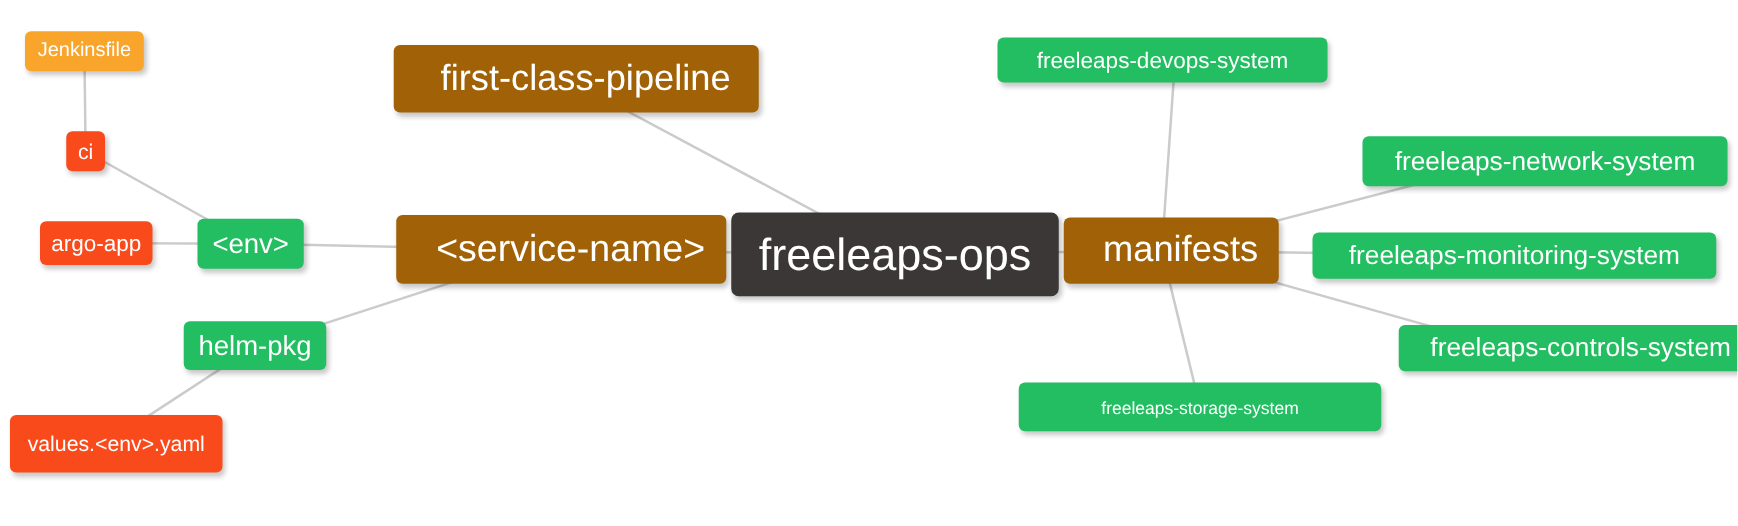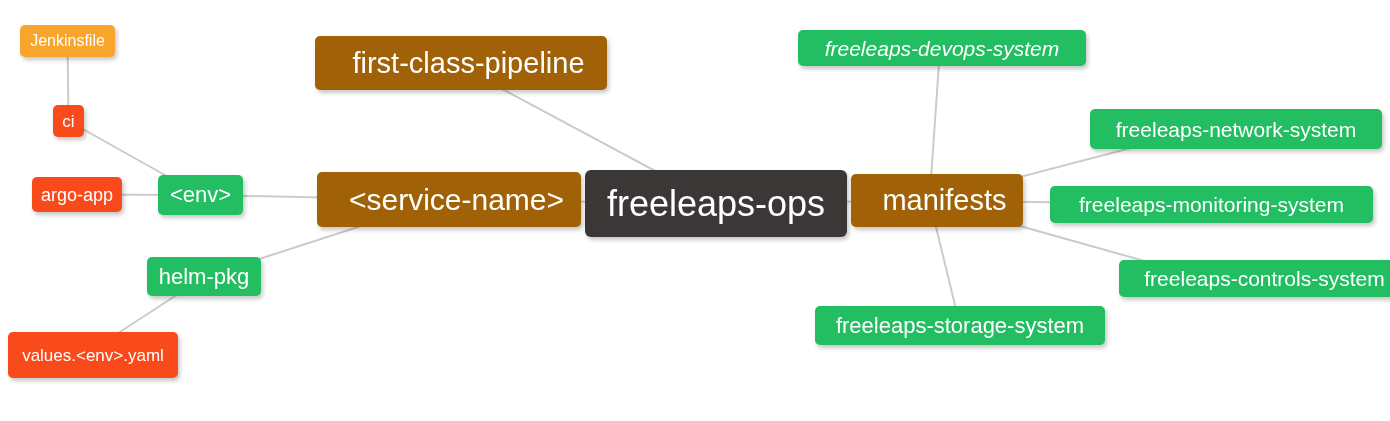--- a/index.html
+++ b/index.html
@@ -47,25 +47,25 @@
   .n-jenkinsfile          { left: 20px;   top: 25px;  width: 95px;  height: 32px; font-size: 16px; }
   .n-ci                   { left: 53px;   top: 105px; width: 31px;  height: 32px; font-size: 17px; }
   .n-argo-app             { left: 32px;   top: 177px; width: 90px;  height: 35px; font-size: 18px; }
   .n-env                  { left: 158px;  top: 175px; width: 85px;  height: 40px; font-size: 22px; }
   .n-helm-pkg             { left: 147px;  top: 257px; width: 114px; height: 39px; font-size: 22px; }
   .n-values-env-yaml      { left: 8px;    top: 332px; width: 170px; height: 46px; font-size: 17px; }
   .n-first-class-pipeline { left: 315px;  top: 36px;  width: 277px; height: 54px; font-size: 29px; }
   .n-service-name         { left: 317px;  top: 172px; width: 249px; height: 55px; font-size: 30px; }
   .n-freeleaps-ops        { left: 585px;  top: 170px; width: 262px; height: 67px; font-size: 36px; border-radius: 6px; }
   .n-manifests            { left: 851px;  top: 174px; width: 157px; height: 53px; font-size: 29px; }
-  .n-devops-system        { left: 798px;  top: 30px;  width: 288px; height: 36px; font-size: 21px; font-style: italic; }
+  .n-devops-system        { left: 798px;  top: 30px;  width: 264px; height: 36px; font-size: 18px; }
   .n-network-system       { left: 1056px; top: 109px; width: 292px; height: 40px; font-size: 21px; margin-left: 34px; }
   .n-monitoring-system    { left: 1050px; top: 186px; width: 323px; height: 37px; font-size: 21px; }
   .n-controls-system      { left: 1119px; top: 260px; width: 291px; height: 37px; font-size: 21px; }
-  .n-storage-system       { left: 815px;  top: 306px; width: 290px; height: 39px; font-size: 22px; }
+  .n-storage-system       { left: 815px;  top: 306px; width: 290px; height: 39px; font-size: 14px; }
 </style>
 </head>
 <body>
 
 <div id="canvas">
 
   <svg id="edges" width="1390" height="421">
     <line x1="67.5" y1="41" x2="68.5" y2="121"></line>
     <line x1="68.5" y1="121" x2="200.5" y2="195"></line>
     <line x1="77" y1="194.5" x2="200.5" y2="195"></line>

